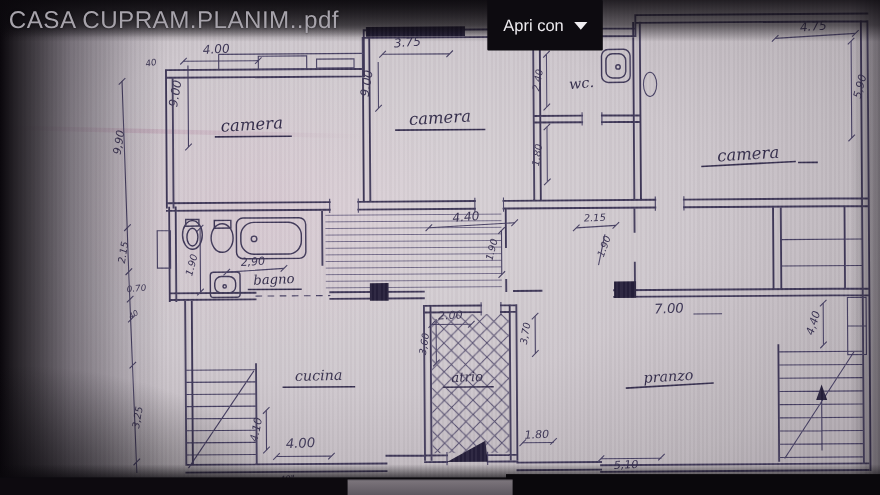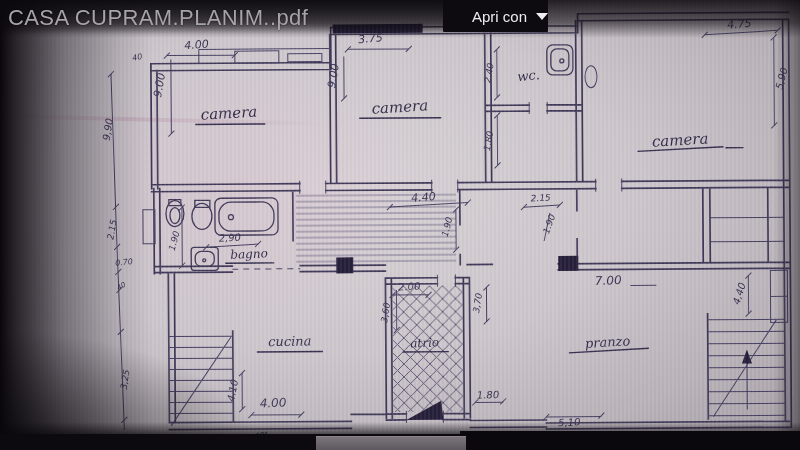--- a/index.html
+++ b/index.html
@@ -21,22 +21,22 @@
     background:linear-gradient(to left, rgba(16,12,20,0.45) 0, rgba(0,0,0,0) 26px);}
   .vin-bl{position:absolute;left:0;bottom:0;width:260px;height:120px;
     background:radial-gradient(ellipse at 0% 100%, rgba(8,6,10,0.75), rgba(0,0,0,0) 70%);}
   
   .topbar{position:absolute;top:0;left:0;width:800px;height:38px;
     background:linear-gradient(to bottom, rgba(12,9,14,0.88) 0%, rgba(12,9,14,0.55) 60%, rgba(12,9,14,0) 100%);}
   .topbar-left{position:absolute;top:0;left:0;width:460px;height:34px;
     background:linear-gradient(to bottom, rgba(10,8,12,0.75), rgba(10,8,12,0.35) 75%, rgba(10,8,12,0));}
   .filename{position:absolute;top:5px;left:8px;font-size:22px;letter-spacing:0.4px;
     color:#a7a3ab;text-shadow:0 0 2px rgba(0,0,0,0.6);}
-  .openwith{position:absolute;top:0;left:443px;width:105px;height:32px;background:#0d0b10;
-    display:flex;align-items:center;justify-content:flex-end;gap:9px;border-radius:1px;
+  .openwith{position:absolute;top:0;left:443px;width:105px;height:46px;background:#0d0b10;
+    display:flex;align-items:center;justify-content:center;gap:9px;border-radius:1px;
     color:#edebef;font-size:15px;cursor:pointer;}
   .chev{width:0;height:0;border-left:6px solid transparent;border-right:6px solid transparent;
     border-top:7px solid #f0eef2;}
   
   .bezel-shadow{position:absolute;left:0;bottom:14px;width:800px;height:14px;
     background:linear-gradient(to top, rgba(10,8,12,0.75), rgba(0,0,0,0));}
   .bezel{position:absolute;left:0;bottom:0;width:800px;height:16px;background:#0d0a0f;}
   .bezel-dark{position:absolute;left:460px;bottom:0;width:340px;height:19px;background:#0a080c;}
   .stand{position:absolute;left:316px;bottom:0;width:150px;height:13px;
     background:linear-gradient(#7b747b,#5e5860);border-top:1px solid #8a838a;}

